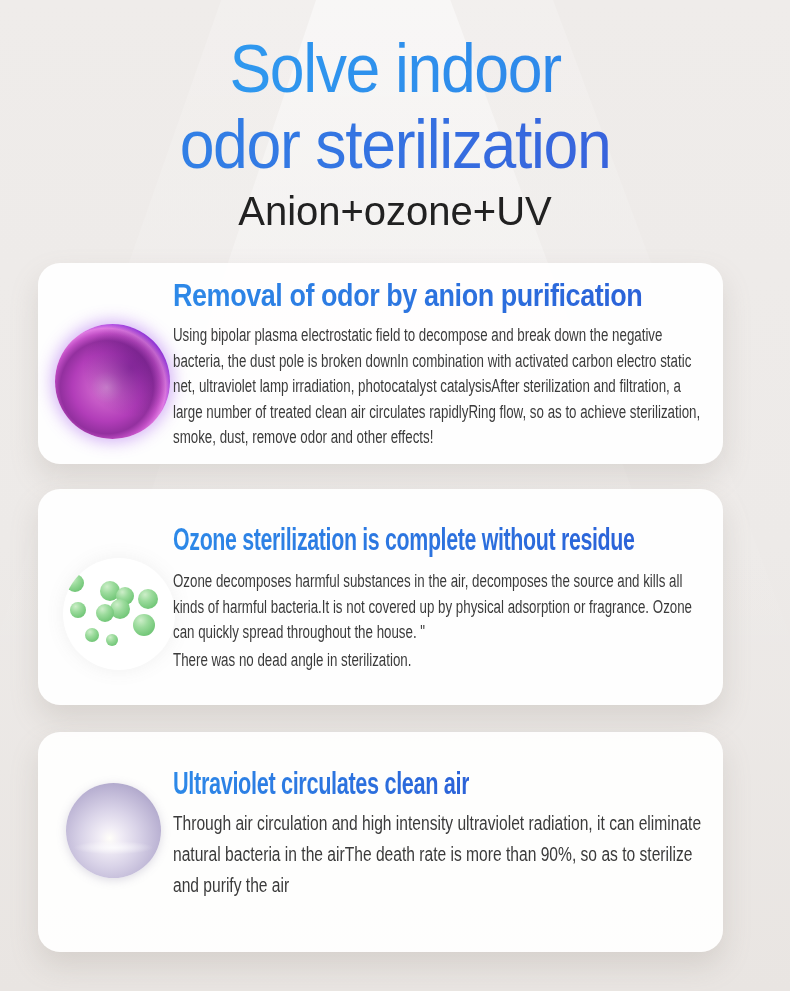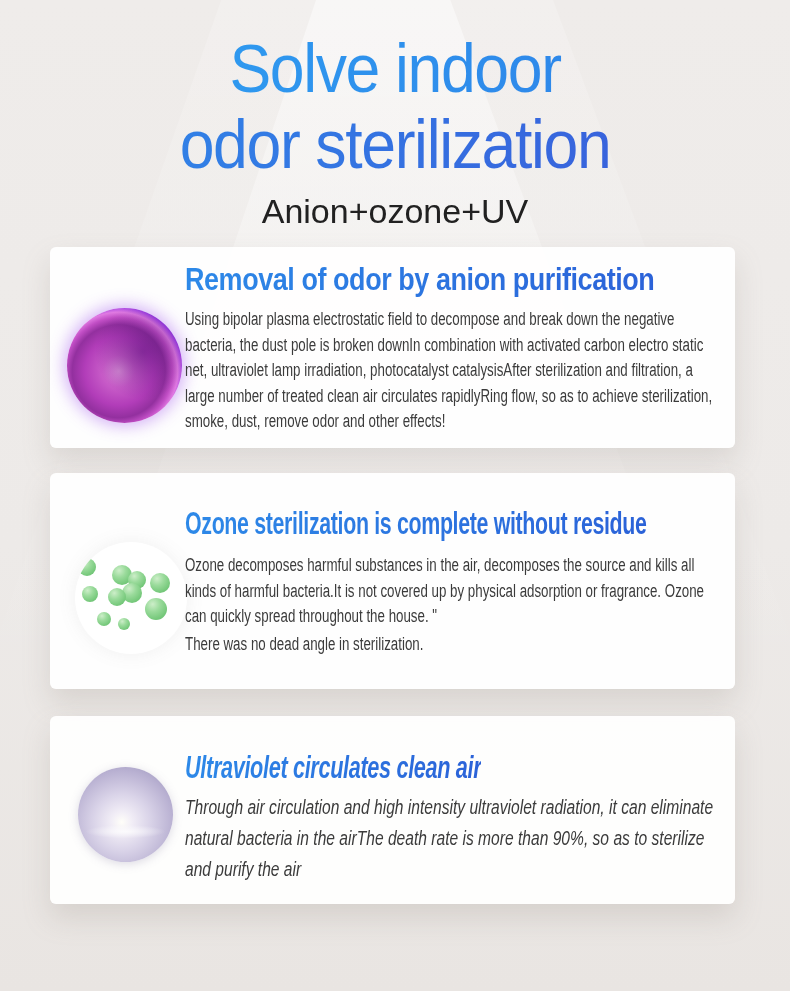--- a/index.html
+++ b/index.html
@@ -21,28 +21,28 @@
 
   
   .title{position:absolute;top:30px;left:0;right:0;margin:0;text-align:center;
     font-size:68px;line-height:76px;font-weight:400;letter-spacing:-1.5px;
     transform:scaleX(.92);transform-origin:50% 0;}
   .title span{display:block;-webkit-background-clip:text;background-clip:text;
     -webkit-text-fill-color:transparent;color:transparent;}
   .t1{background-image:linear-gradient(92deg,#2fa2f2 0%,#2e7fe7 100%);}
   .t2{background-image:linear-gradient(92deg,#2f8ae9 0%,#3a59d9 100%);}
   .subtitle{position:absolute;top:192px;left:0;right:0;text-align:center;
-    font-size:34px;line-height:38px;color:#212121;letter-spacing:0;}
+    font-size:40px;line-height:38px;color:#212121;letter-spacing:0;}
 
   
-  .card{position:absolute;left:50px;width:685px;background:rgba(255,255,255,.93);
-    border-radius:6px;box-shadow:0 14px 28px rgba(146,136,128,.22);}
+  .card{position:absolute;left:38px;width:685px;background:rgba(255,255,255,.93);
+    border-radius:22px;box-shadow:0 14px 28px rgba(146,136,128,.22);margin-top:16px;}
   .card1{top:247px;height:201px;}
   .card2{top:473px;height:216px;}
-  .card3{top:716px;height:188px;font-style:italic;}
+  .card3{top:716px;height:220px;}
 
   .heading{position:absolute;margin:0;font-size:31px;line-height:34px;font-weight:700;
     letter-spacing:-.5px;white-space:nowrap;transform-origin:0 50%;
     background-image:linear-gradient(92deg,#2d89e8 0%,#2b62d8 100%);
     -webkit-background-clip:text;background-clip:text;
     -webkit-text-fill-color:transparent;color:transparent;}
   .card1 .heading{left:135px;top:16px;transform:scaleX(.87);}
   .card2 .heading{left:135px;top:34px;transform:scaleX(.69);}
   .card3 .heading{left:135px;top:35px;transform:scaleX(.70);}
 

